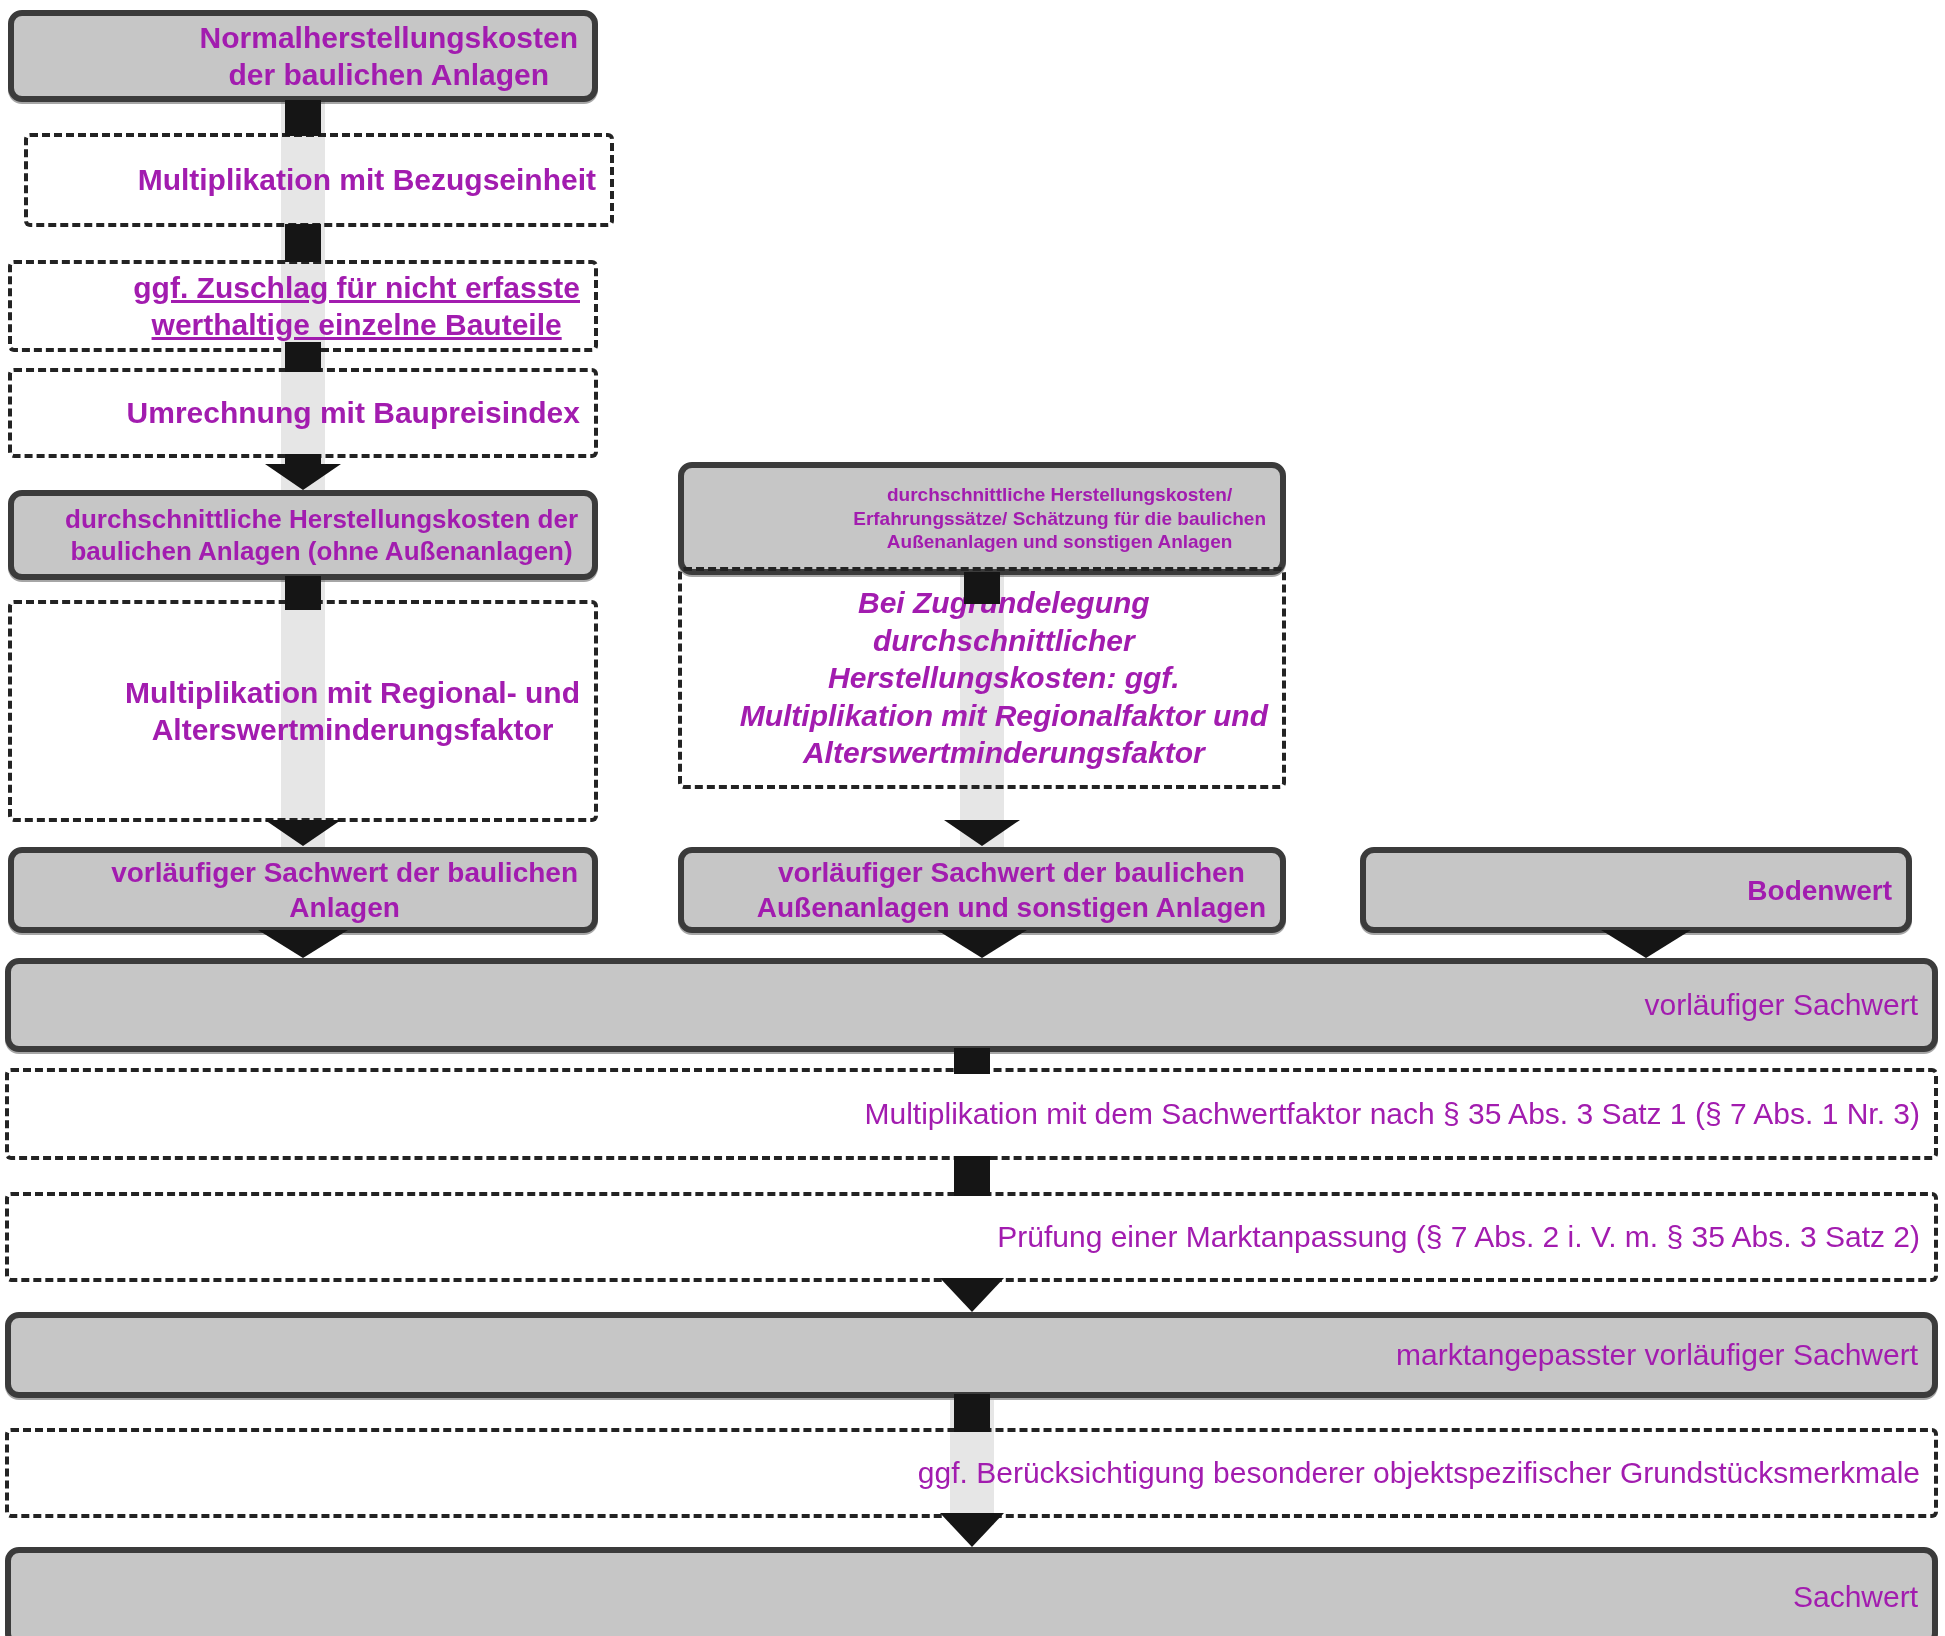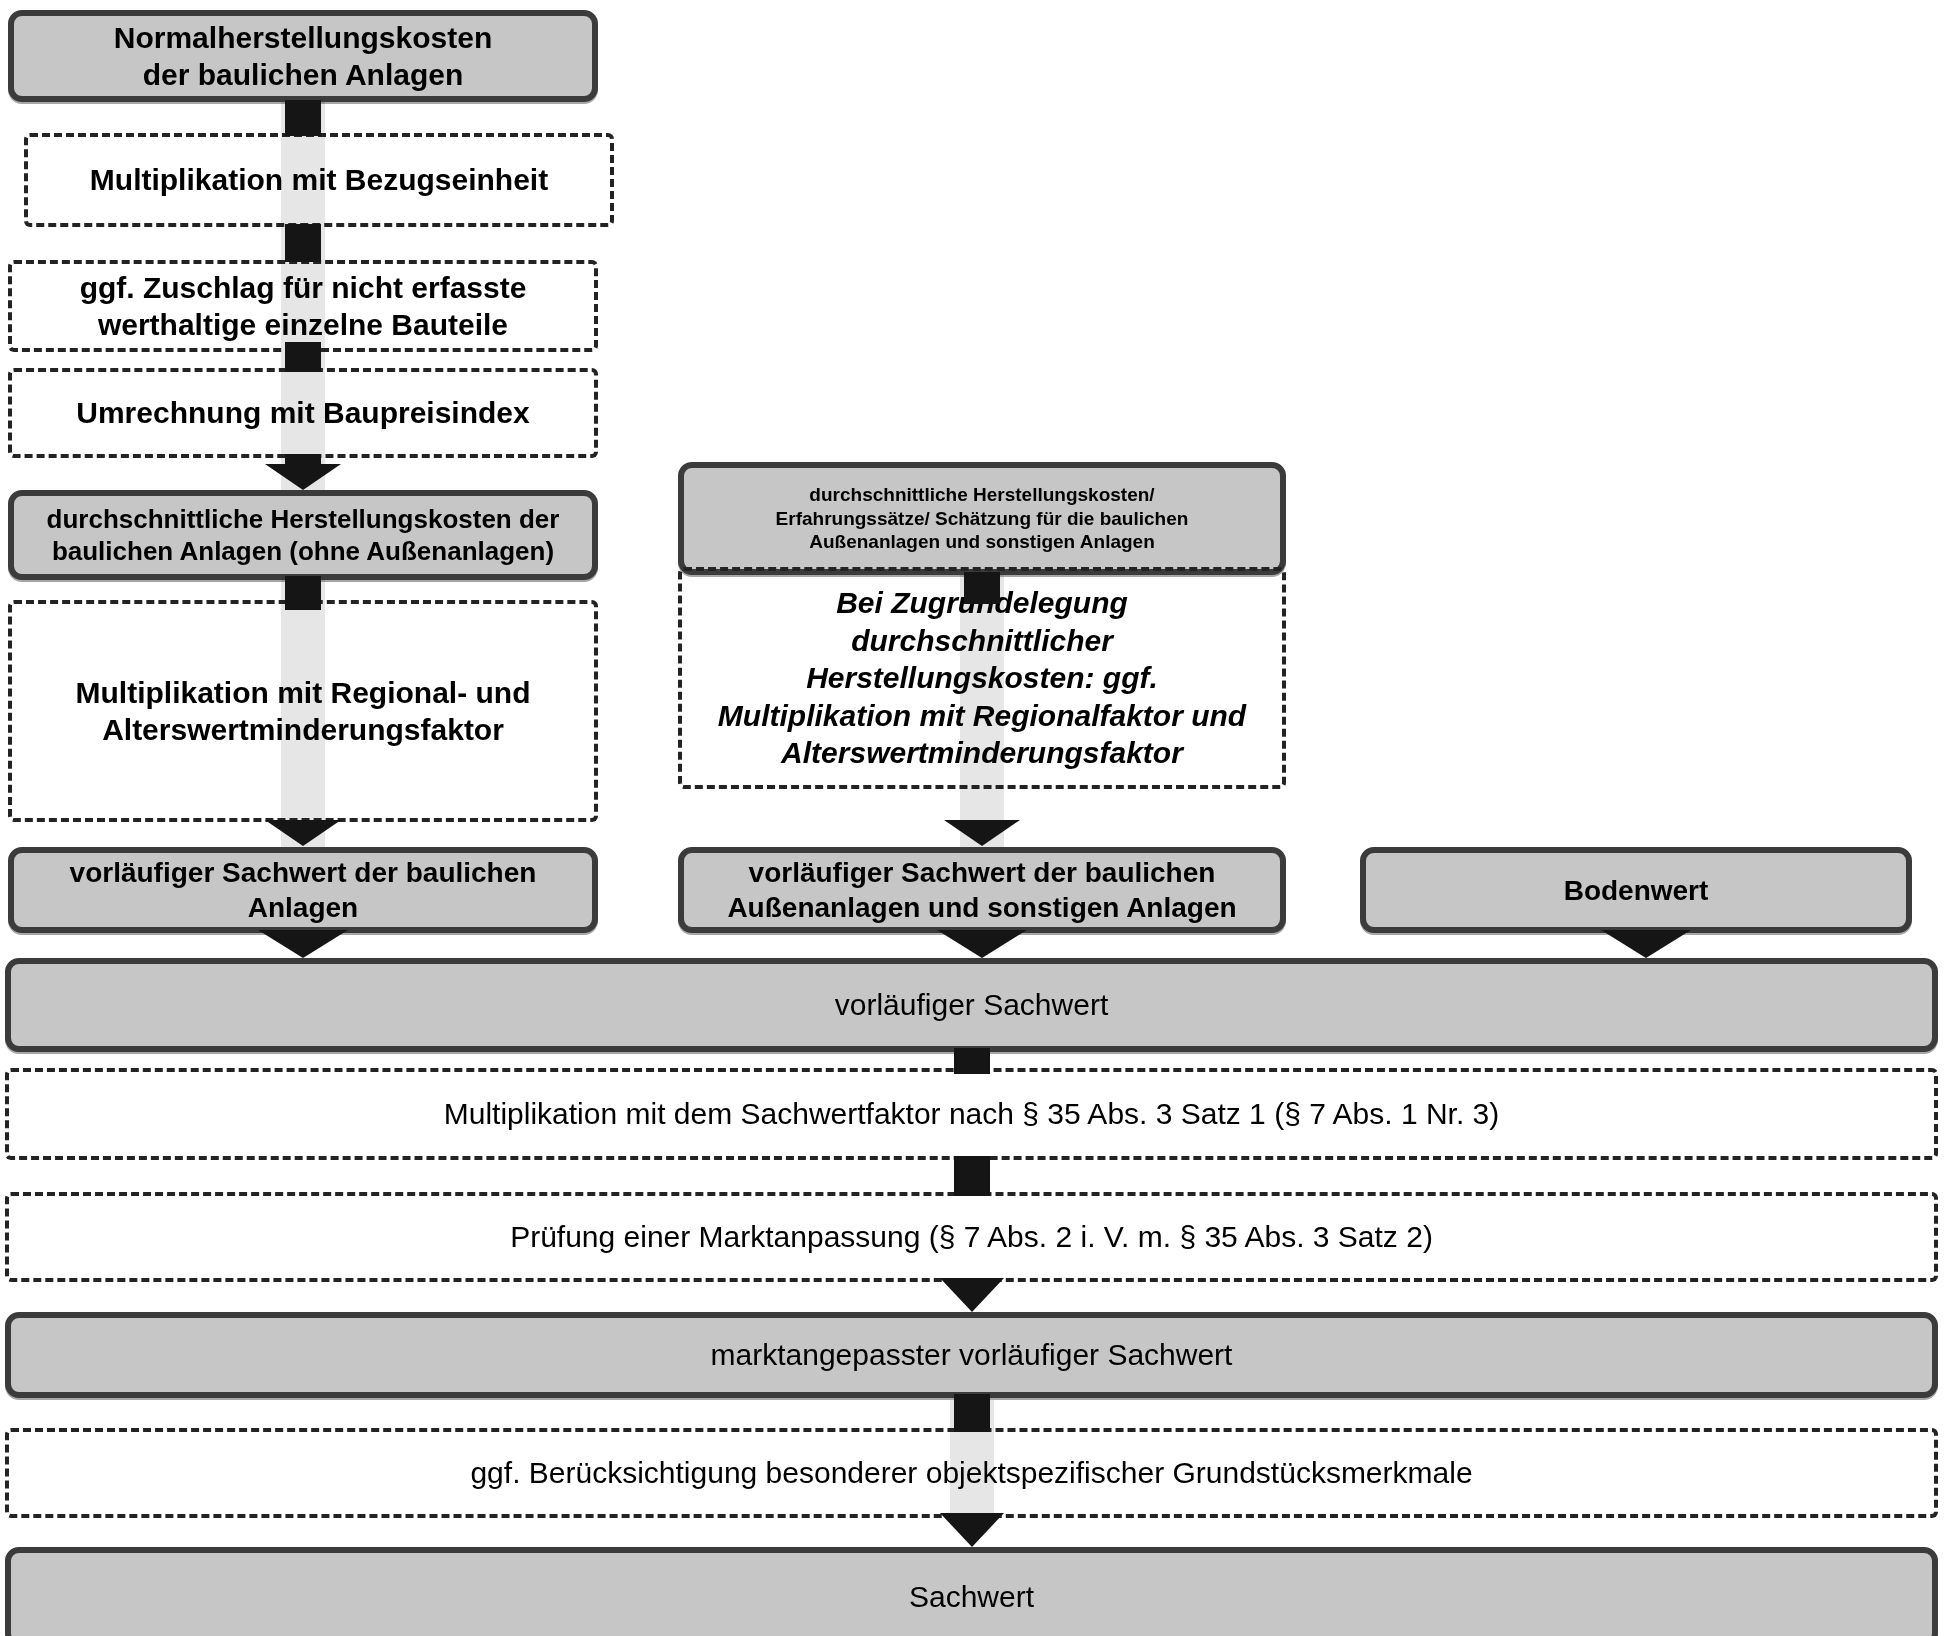--- a/index.html
+++ b/index.html
@@ -9,23 +9,23 @@
     height:1636px;
     background:#ffffff;
     font-family:"Liberation Sans", sans-serif;
     overflow:hidden;
   }
   .box{
     position:absolute;
     box-sizing:border-box;
     display:flex;
     align-items:center;
-    justify-content:center;
+    justify-content:flex-end;
     text-align:center;
-    color:#000000;
+    color:#a21caf;
     line-height:1.25;
     padding:4px 14px;
   }
   .box .lbl{white-space:pre-line;}
   .solid{
     background:#c6c6c6;
     border:6px solid #3b3b3b;
     border-radius:14px;
     box-shadow:0 2px 0 rgba(0,0,0,0.35);
   }
@@ -88,21 +88,21 @@
   </div>
 
   <div class="nub" style="left:285px;top:100px;height:36px;"></div>
 
   <div class="box dashed bold fs30" style="left:24px;top:133px;width:590px;height:94px;">
     <span class="lbl">Multiplikation mit Bezugseinheit</span>
   </div>
 
   <div class="nub" style="left:285px;top:224px;height:38px;"></div>
 
-  <div class="box dashed bold fs30" style="left:8px;top:260px;width:590px;height:92px;">
+  <div class="box dashed bold fs30" style="left:8px;top:260px;width:590px;height:92px;text-decoration:underline;">
     <span class="lbl">ggf.  Zuschlag für nicht erfasste
 werthaltige einzelne Bauteile</span>
   </div>
 
   <div class="nub" style="left:285px;top:342px;height:30px;"></div>
 
   <div class="box dashed bold fs30" style="left:8px;top:368px;width:590px;height:90px;">
     <span class="lbl">Umrechnung mit Baupreisindex</span>
   </div>
 

